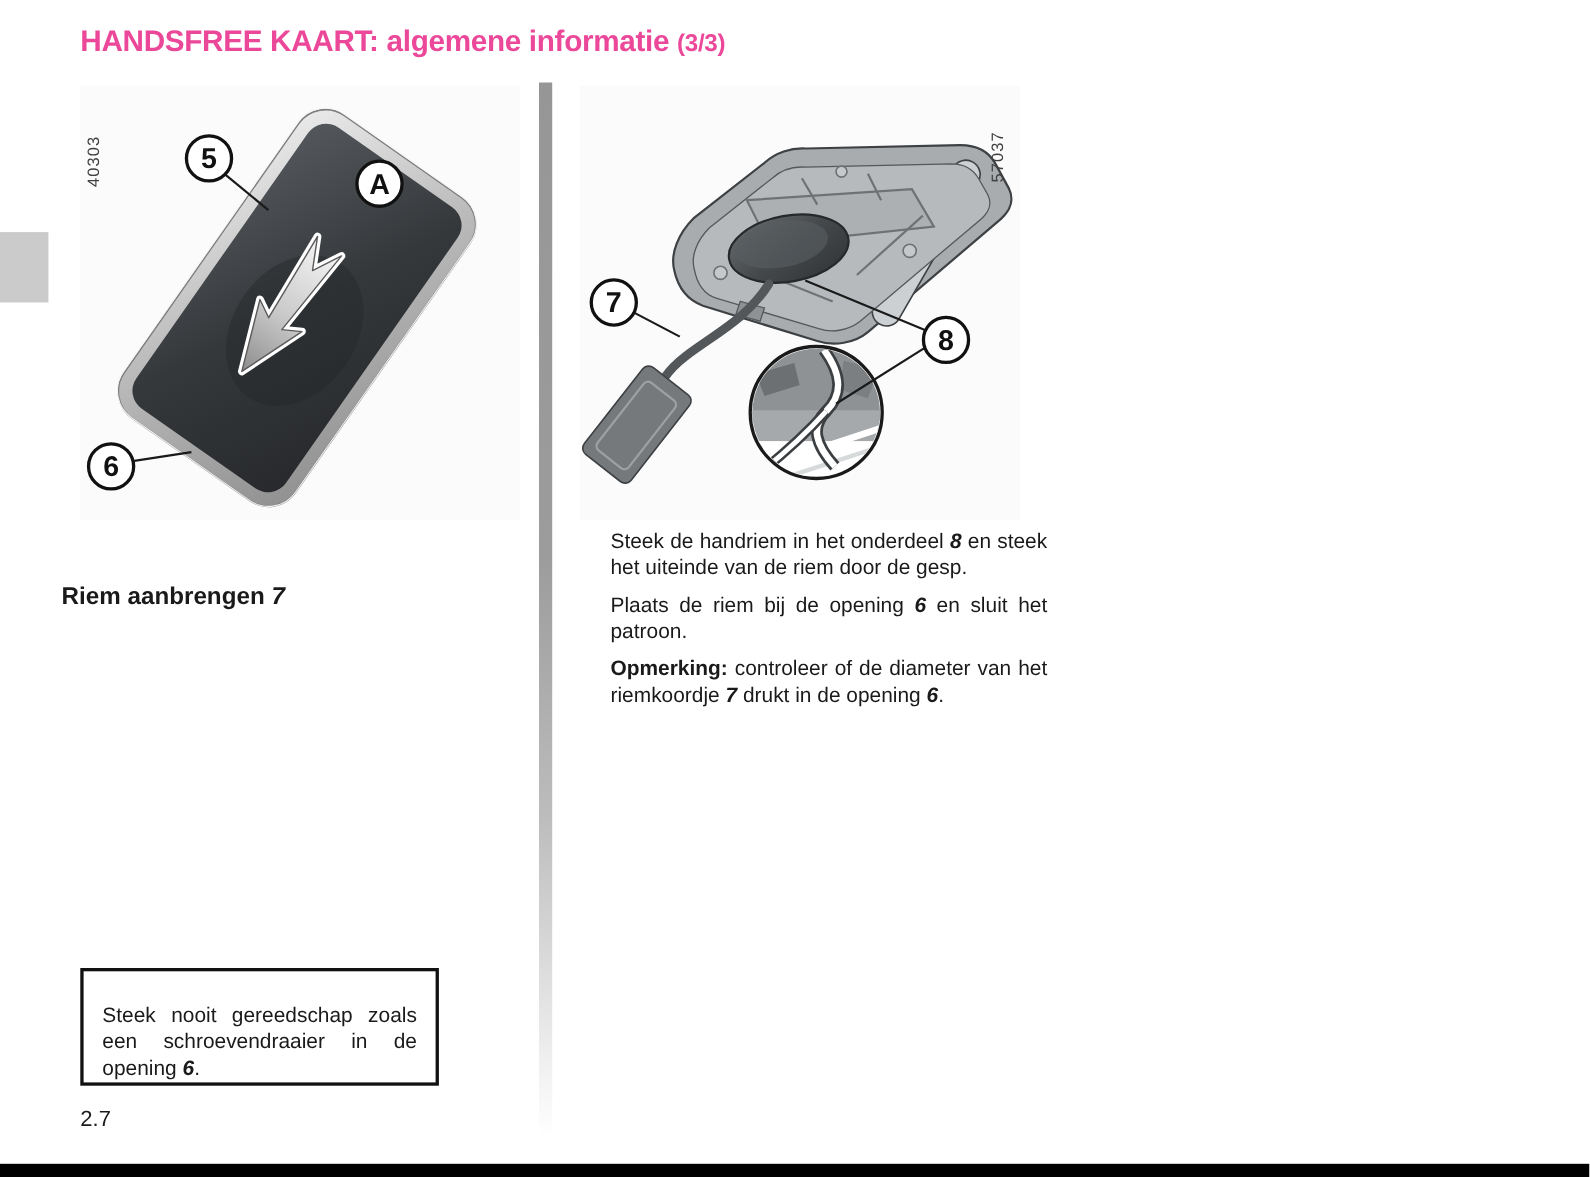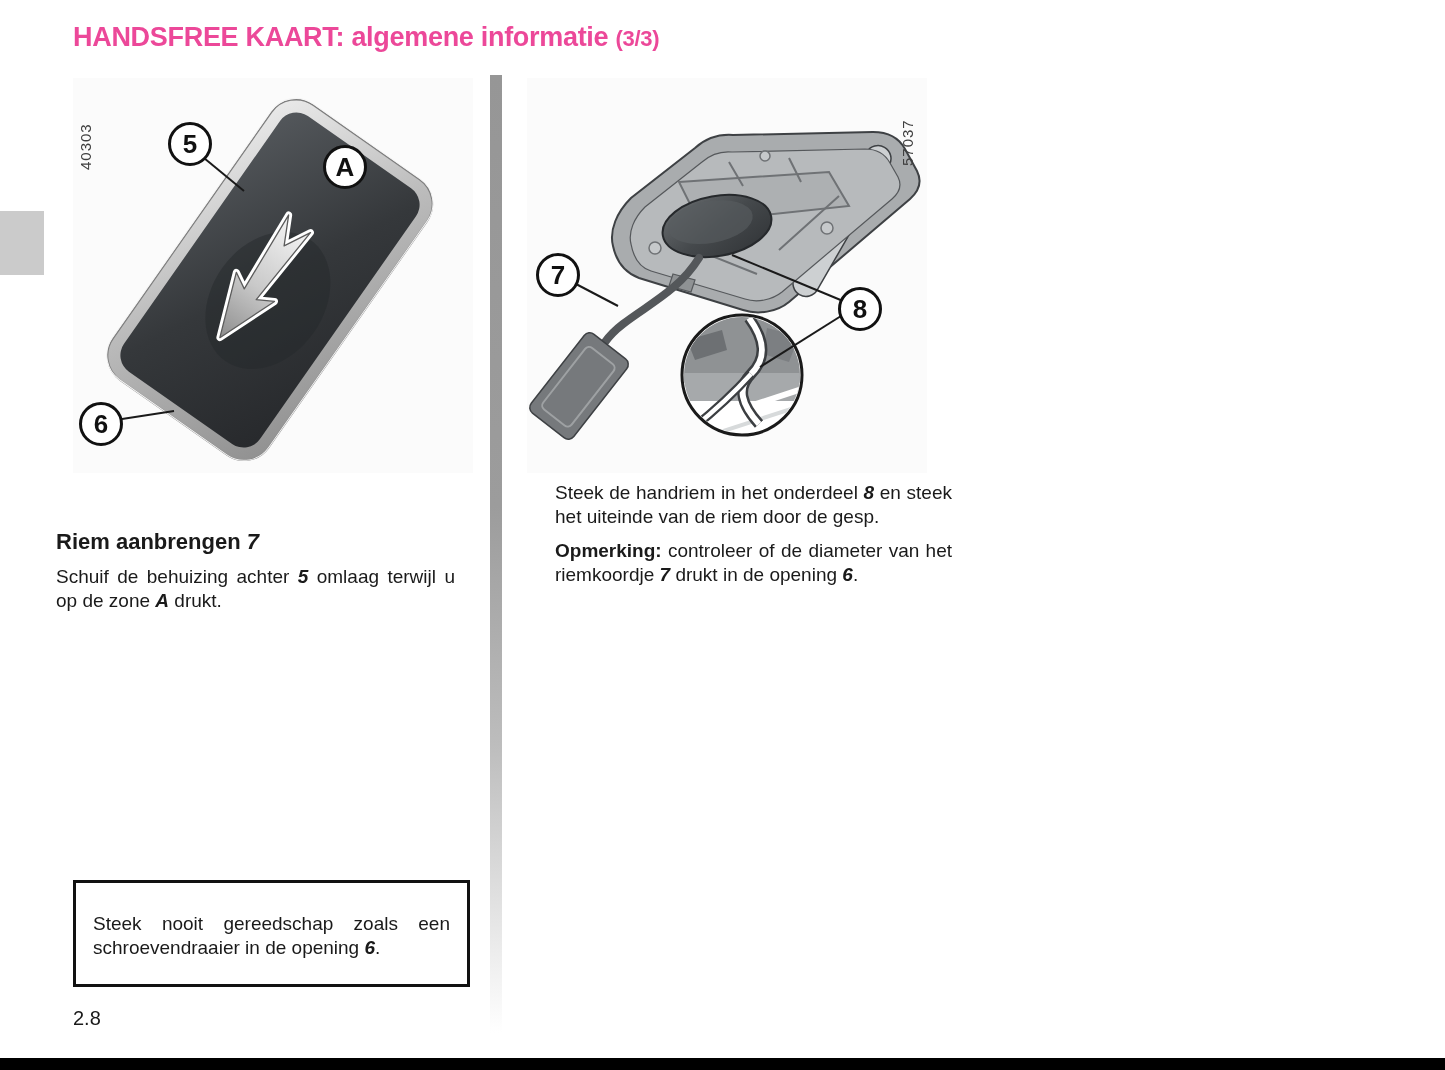--- a/index.html
+++ b/index.html
@@ -31,21 +31,21 @@
              font-size:26px; font-weight:bold; color:#111; z-index:3; }
 
   .text-col { position:absolute; text-align:justify; }
   .col-left  { left:56px;  top:483px; width:399px;margin-top:46px; }
   .col-right { left:527px; top:481px; width:397px;margin-left:28px; }
   .text-col h2 { font-size:22px; font-weight:bold; margin:0 0 10px 0; text-align:left; }
   .text-col p  { font-size:19px; line-height:23.5px; margin:0 0 11px 0; }
   .bi { font-weight:bold; font-style:italic; }
   .b  { font-weight:bold; }
 
-  .warning-box { position:absolute; left:73px; top:880px; width:397px; height:107px;
+  .warning-box { position:absolute; left:73px; top:880px; width:326px; height:107px;
                  border:3px solid #111; background:#fff; }
   .warning-box p { font-size:19px; line-height:24px; margin:29px 17px 0 17px; text-align:justify; }
 
   .page-number { position:absolute; left:73px; top:1007px; font-size:20px; color:#1a1a1a; }
 
   .footer-bar { position:absolute; left:0; top:1058px; width:1445px; height:12px; background:#000; }
 </style>
 </head>
 <body>
 
@@ -155,28 +155,28 @@
         <line x1="314" y1="238" x2="233" y2="289"></line>
       </g>
     </svg>
     <div class="fig-ref ref-right">57037</div>
     <div class="callout" style="left:9px;   top:175px;">7</div>
     <div class="callout" style="left:311px; top:209px;">8</div>
   </div>
 
   <div class="text-col col-left">
     <h2><span>Riem aanbrengen </span><span class="bi">7</span></h2>
-    <p><span>Schuif de behuizing achter </span><span class="bi">5</span><span> omlaag terwijl u op de zone </span><span class="bi">A</span><span> drukt.</span></p>
   </div>
 
   <div class="text-col col-right">
     <p><span>Steek de handriem in het onderdeel </span><span class="bi">8</span><span> en steek het uiteinde van de riem door de gesp.</span></p>
+    <p><span>Plaats de riem bij de opening </span><span class="bi">6</span><span> en sluit het patroon.</span></p>
     <p><span class="b">Opmerking:</span><span> controleer of de diameter van het riemkoordje </span><span class="bi">7</span><span> drukt in de opening </span><span class="bi">6</span><span>.</span></p>
   </div>
 
   <div class="warning-box">
     <p><span>Steek nooit gereedschap zoals een schroevendraaier in de opening </span><span class="bi">6</span><span>.</span></p>
   </div>
 
-  <div class="page-number">2.8</div>
+  <div class="page-number">2.7</div>
   <div class="footer-bar"></div>
 
 </div>
 
 </body></html>

